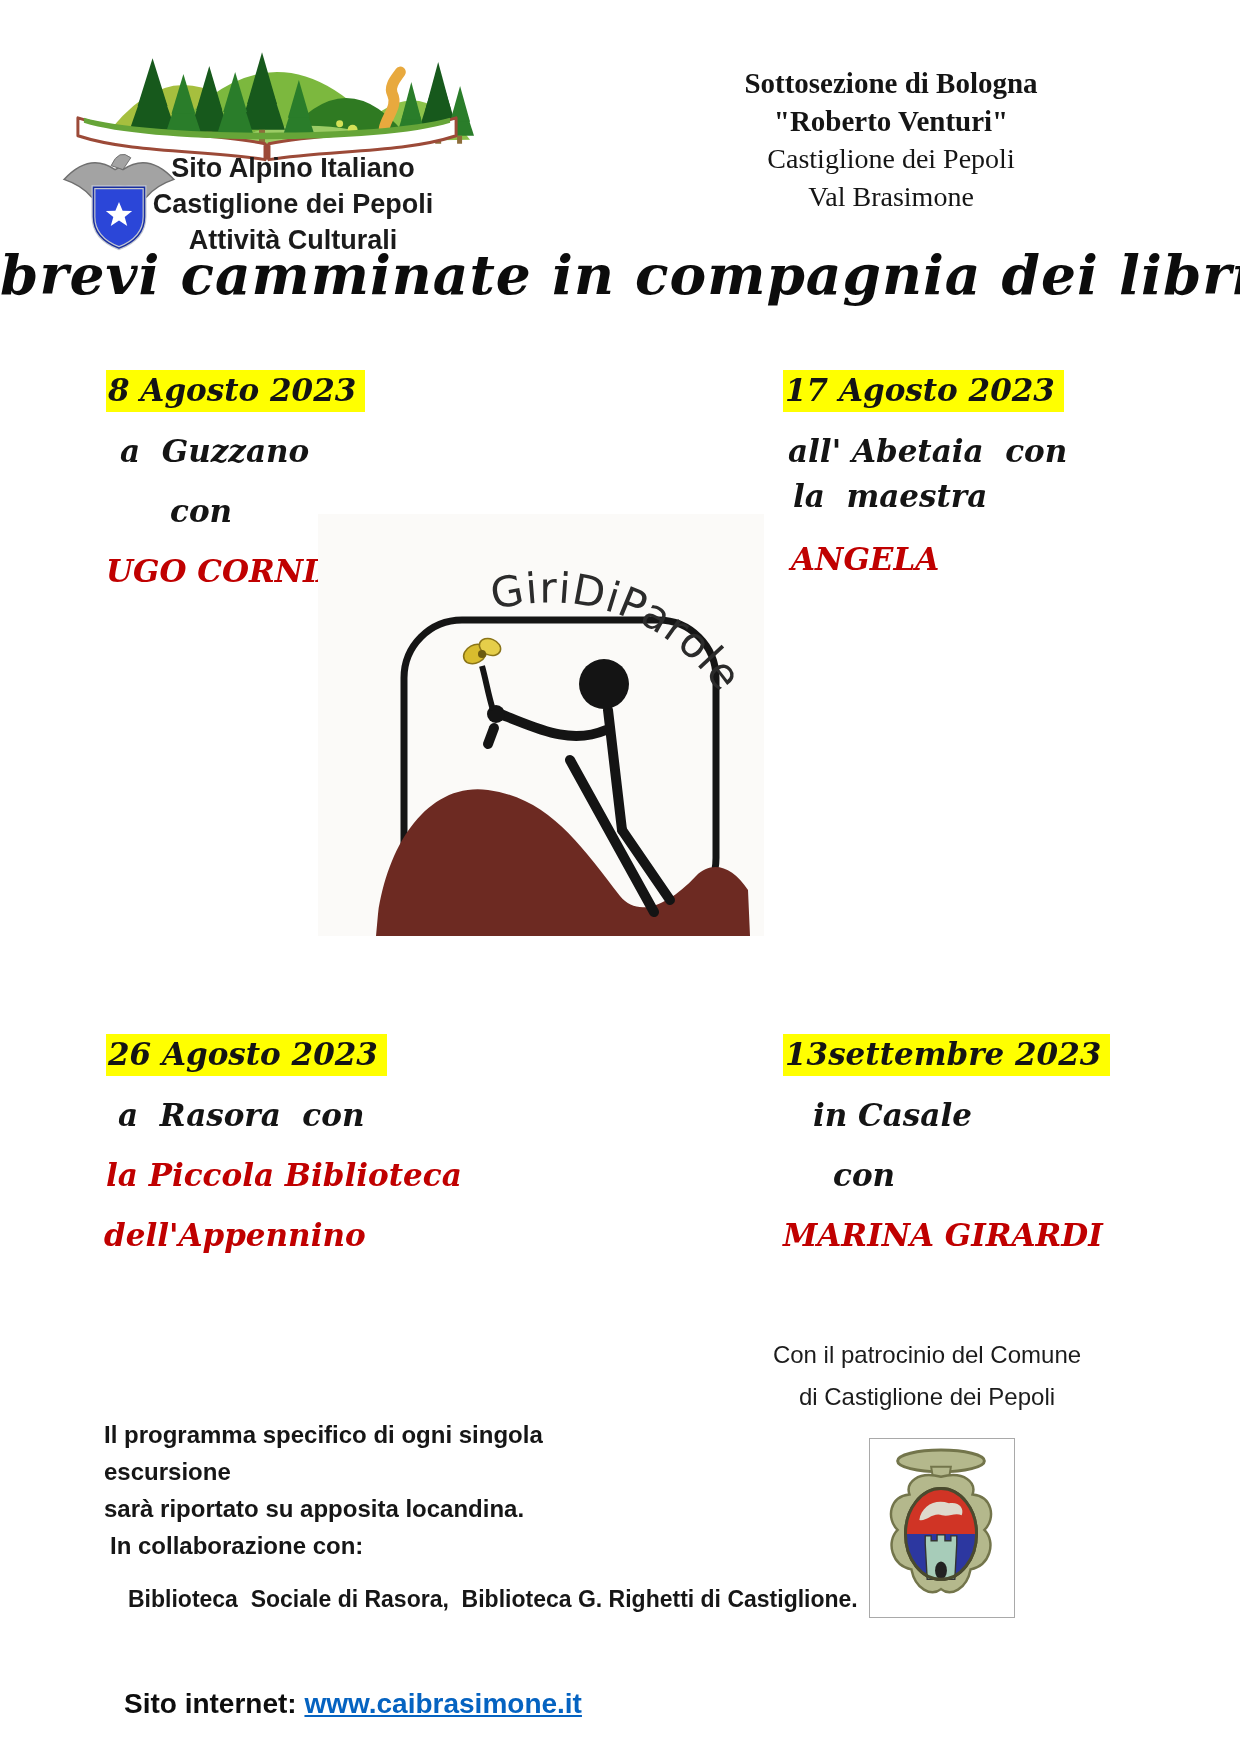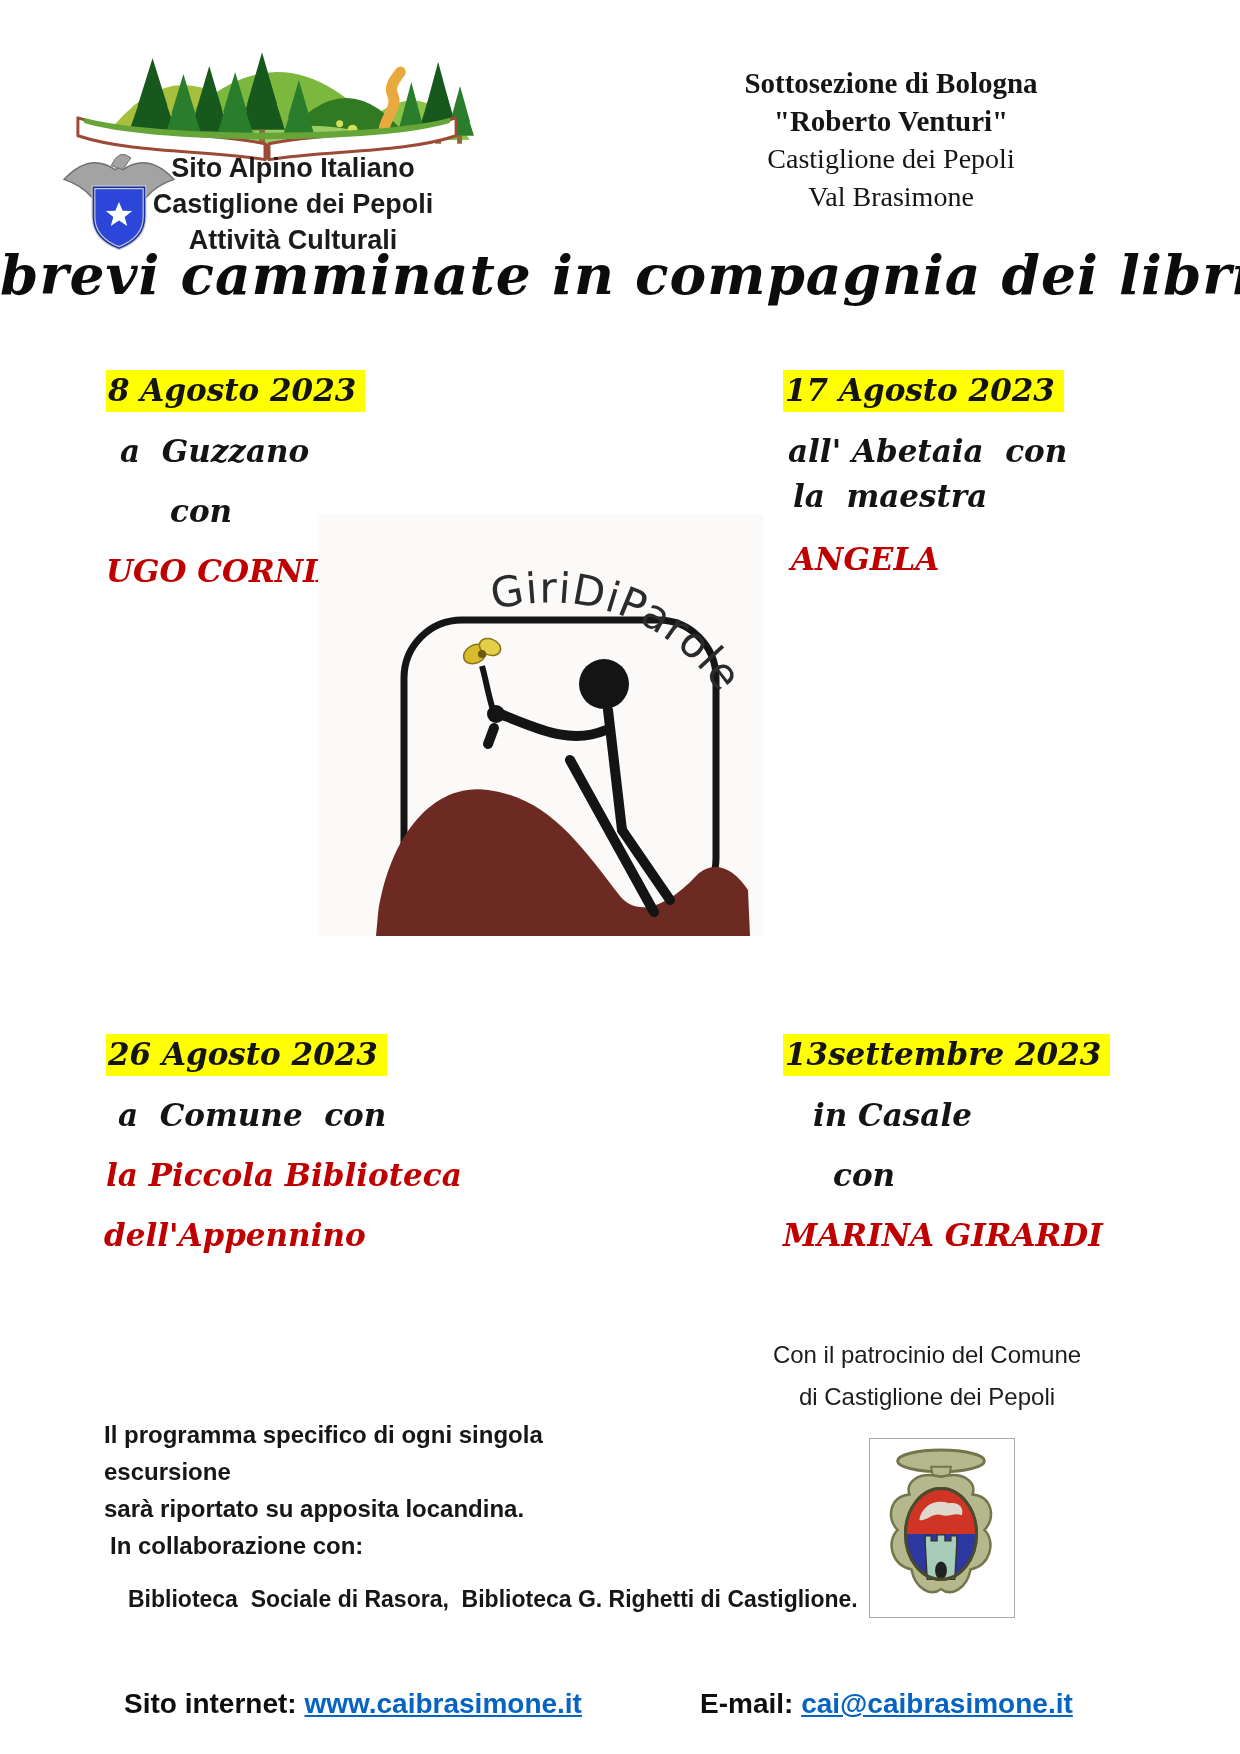--- a/index.html
+++ b/index.html
@@ -162,21 +162,21 @@
       <circle cx="286" cy="170" r="25" fill="#141414"></circle>
       <circle cx="178" cy="200" r="9" fill="#141414"></circle>
       <path d="M175,196 C170,180 168,166 164,152" stroke="#141414" stroke-width="6" fill="none"></path>
       <ellipse cx="157" cy="140" rx="12" ry="9" fill="#d8bc2e" stroke="#8a7418" stroke-width="1.5" transform="rotate(-28 157 140)"></ellipse>
       <ellipse cx="172" cy="133" rx="11" ry="8" fill="#e5ce4a" stroke="#8a7418" stroke-width="1.5" transform="rotate(22 172 133)"></ellipse>
       <circle cx="164" cy="140" r="4" fill="#6b5a10"></circle>
     </svg>
   </div>
 
   <div class="abs script" style="left:106px;top:1034px;"><span class="date-hl">26 Agosto 2023</span></div>
-  <div class="abs script" style="left:118px;top:1097px;">a  Comune  con</div>
+  <div class="abs script" style="left:118px;top:1097px;">a  Rasora  con</div>
   <div class="abs script red" style="left:106px;top:1157px;">la Piccola Biblioteca</div>
   <div class="abs script red" style="left:104px;top:1217px;">dell'Appennino</div>
 
   <div class="abs script" style="left:783px;top:1034px;"><span class="date-hl">13settembre 2023</span></div>
   <div class="abs script" style="left:813px;top:1097px;">in Casale</div>
   <div class="abs script" style="left:833px;top:1157px;">con</div>
   <div class="abs script red" style="left:783px;top:1217px;">MARINA GIRARDI</div>
 
   <div class="abs patronage">
     <div>Con il patrocinio del Comune</div>
@@ -199,15 +199,14 @@
   </div>
 
   <div class="abs notes program">
     <div>Il programma specifico di ogni singola escursione</div>
     <div>sarà riportato su apposita locandina.</div>
   </div>
   <div class="abs notes collab">In collaborazione con:</div>
   <div class="abs notes libraries">Biblioteca  Sociale di Rasora,  Biblioteca G. Righetti di Castiglione.</div>
 
   <div class="abs footer-item site"><span>Sito internet: </span><a href="#">www.caibrasimone.it</a></div>
-  <div class="abs footer-item email"><span>E-mail: </span><a href="#">cai@caibrasimone.it</a></div>
 
 </div>
 
 </body></html>

